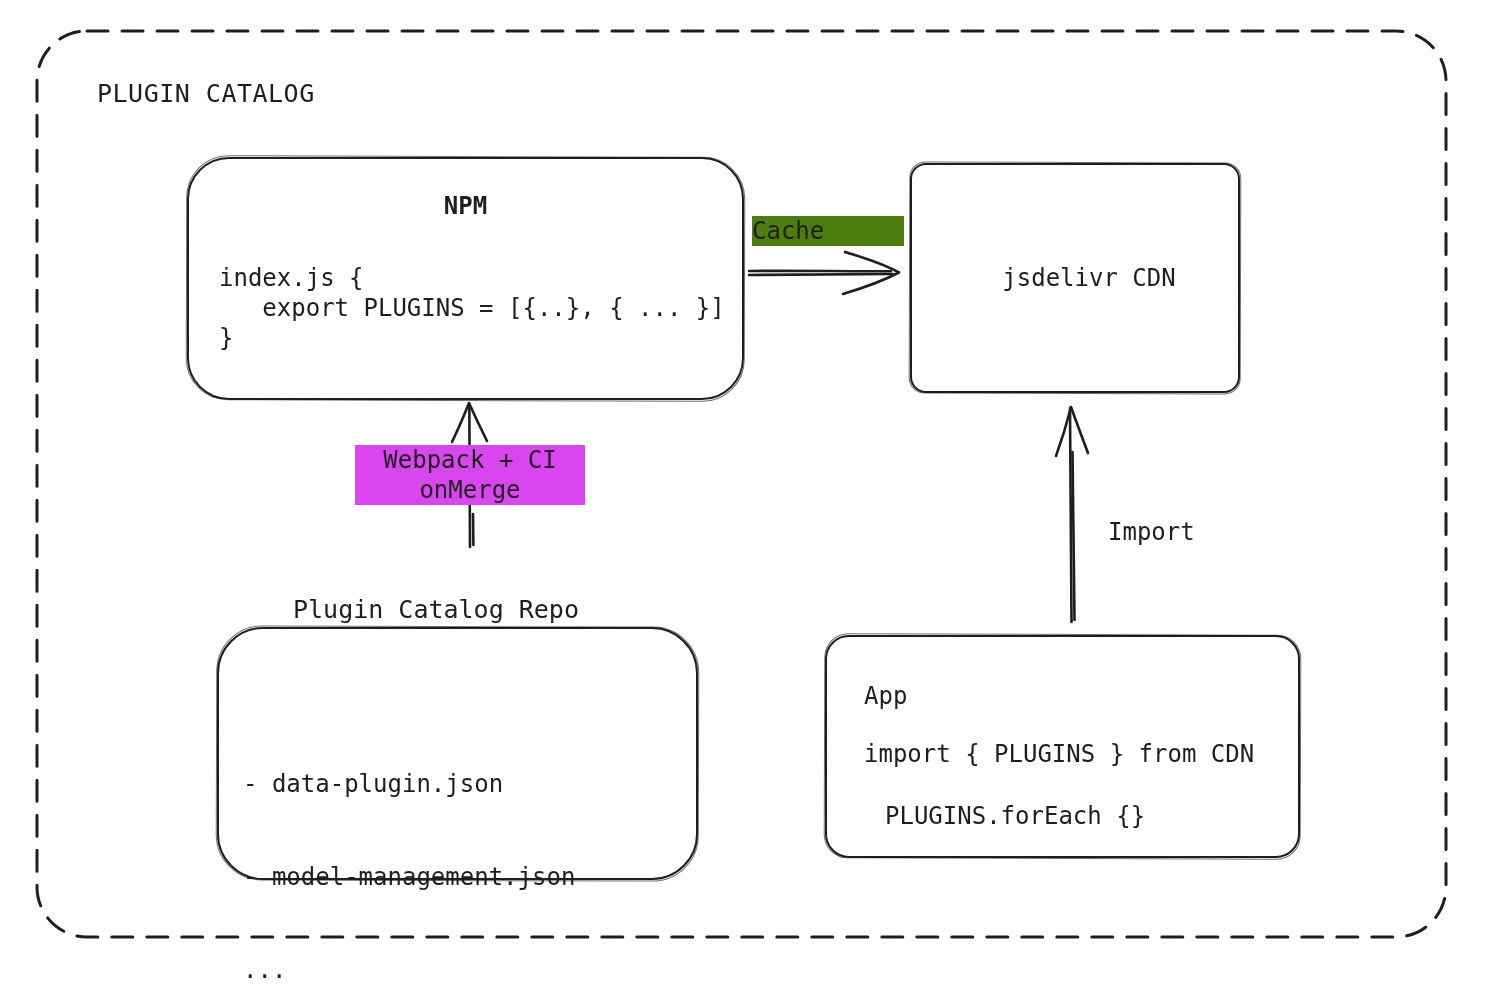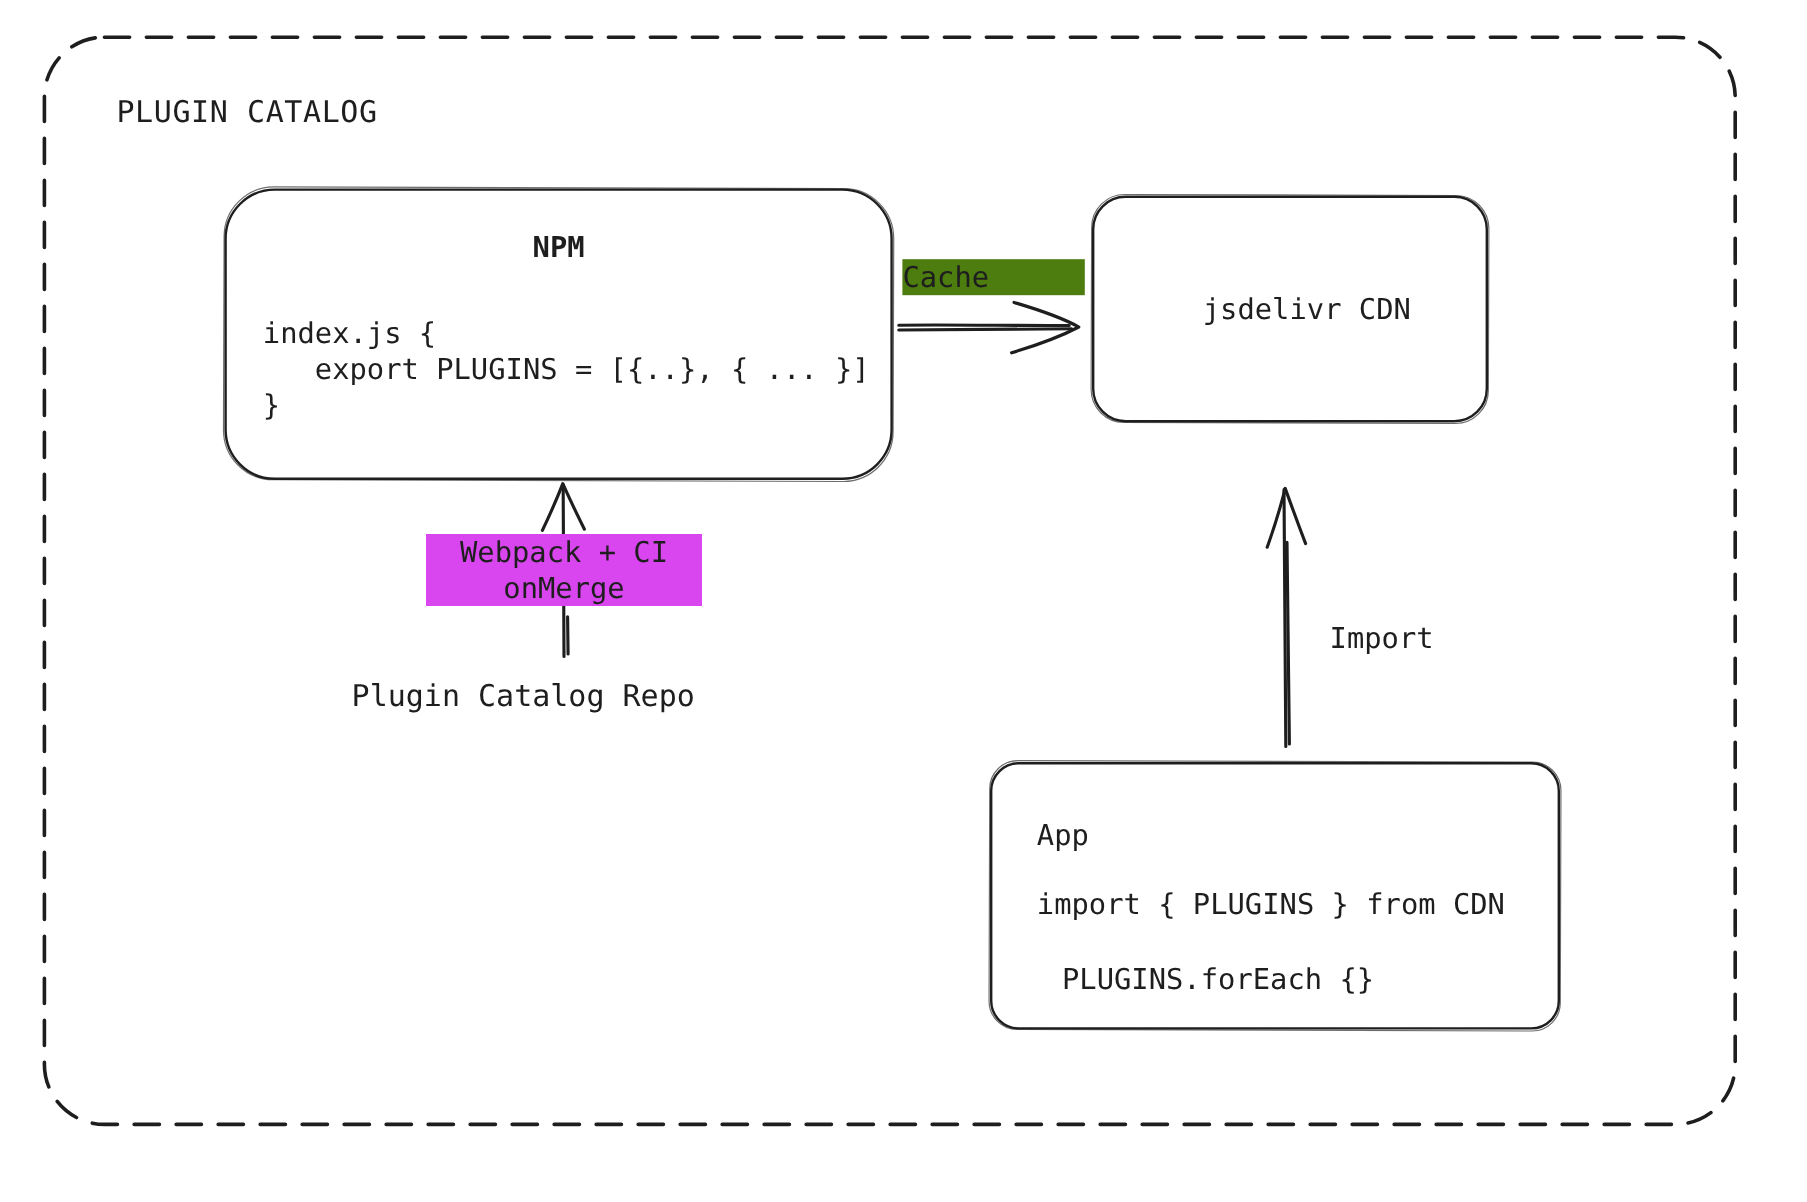--- a/index.html
+++ b/index.html
@@ -28,21 +28,21 @@
   .node::after {
     content: "";
     position: absolute;
     inset: -3px;
     border: 1.3px solid rgba(30,30,30,0.65);
     border-radius: inherit;
     transform: rotate(0.18deg);
     pointer-events: none;
   }
   .npm-node  { left: 187px; top: 157px; width: 557px; height: 243px; border-radius: 42px; }
-  .cdn-node  { left: 910px; top: 163px; width: 330px; height: 189px; border-radius: 28px;
+  .cdn-node  { left: 910px; top: 163px; width: 330px; height: 230px; border-radius: 16px;
                display: flex; align-items: center; justify-content: center; padding-left: 28px; }
   .repo-node { left: 217px; top: 627px; width: 481px; height: 253px; border-radius: 46px; }
   .app-node  { left: 825px; top: 635px; width: 475px; height: 223px; border-radius: 24px; }
 
   .node-title-npm {
     position: absolute; left: 0; top: 33px; width: 100%;
     text-align: center; font-size: 24px; line-height: 28px; font-weight: bold;
   }
   .npm-code {
     position: absolute; left: 30px; top: 104px; margin: 0;
@@ -57,21 +57,21 @@
   .app-line { position: absolute; left: 37px; font-size: 24px; line-height: 28px; white-space: pre; }
   .app-line-title   { top: 45px; }
   .app-line-import  { top: 103px; }
   .app-line-foreach { top: 165px; margin-left: 21px; }
 
   .free-label { position: absolute; font-size: 24px; line-height: 30px; }
   .diagram-title { left: 97px; top: 79px; font-size: 25px; letter-spacing: 0.5px; }
   .cache-label  { left: 752px; top: 216px; width: 152px; text-align: left; background: #4d7c0f; }
   .build-label  { left: 355px; top: 445px; width: 230px; text-align: center;
                   background: #d946ef; white-space: pre-line; }
-  .repo-heading { left: 290px; top: 565px; width: 292px; text-align: center; font-size: 25px; }
+  .repo-heading { left: 290px; top: 595px; width: 292px; text-align: center; font-size: 25px; }
   .import-label { left: 1108px; top: 517px; }
 </style>
 </head>
 <body>
 
 <div class="canvas">
 
   <svg class="overlay" viewBox="0 0 1506 1002" xmlns="http://www.w3.org/2000/svg" fill="none" stroke="#1e1e1e" stroke-width="2.6" stroke-linecap="round" stroke-linejoin="round">
 
     <rect x="37" y="31" width="1409" height="906" rx="50" stroke-width="3" stroke-dasharray="21 14"></rect>
@@ -107,20 +107,27 @@
   <div class="node cdn-node">
     <div class="cdn-label">jsdelivr CDN</div>
   </div>
 
   <div class="free-label cache-label">Cache</div>
   <div class="free-label build-label">Webpack + CI
 onMerge</div>
   <div class="free-label import-label">Import</div>
 
   <div class="free-label repo-heading">Plugin Catalog Repo</div>
+  <div class="node repo-node">
+    <div class="repo-lines">
+      <div>- data-plugin.json</div>
+      <div>- model-management.json</div>
+      <div>...</div>
+    </div>
+  </div>
 
   <div class="node app-node">
     <div class="app-line app-line-title">App</div>
     <div class="app-line app-line-import">import { PLUGINS } from CDN</div>
     <div class="app-line app-line-foreach">PLUGINS.forEach {}</div>
   </div>
 
 </div>
 
 </body></html>

